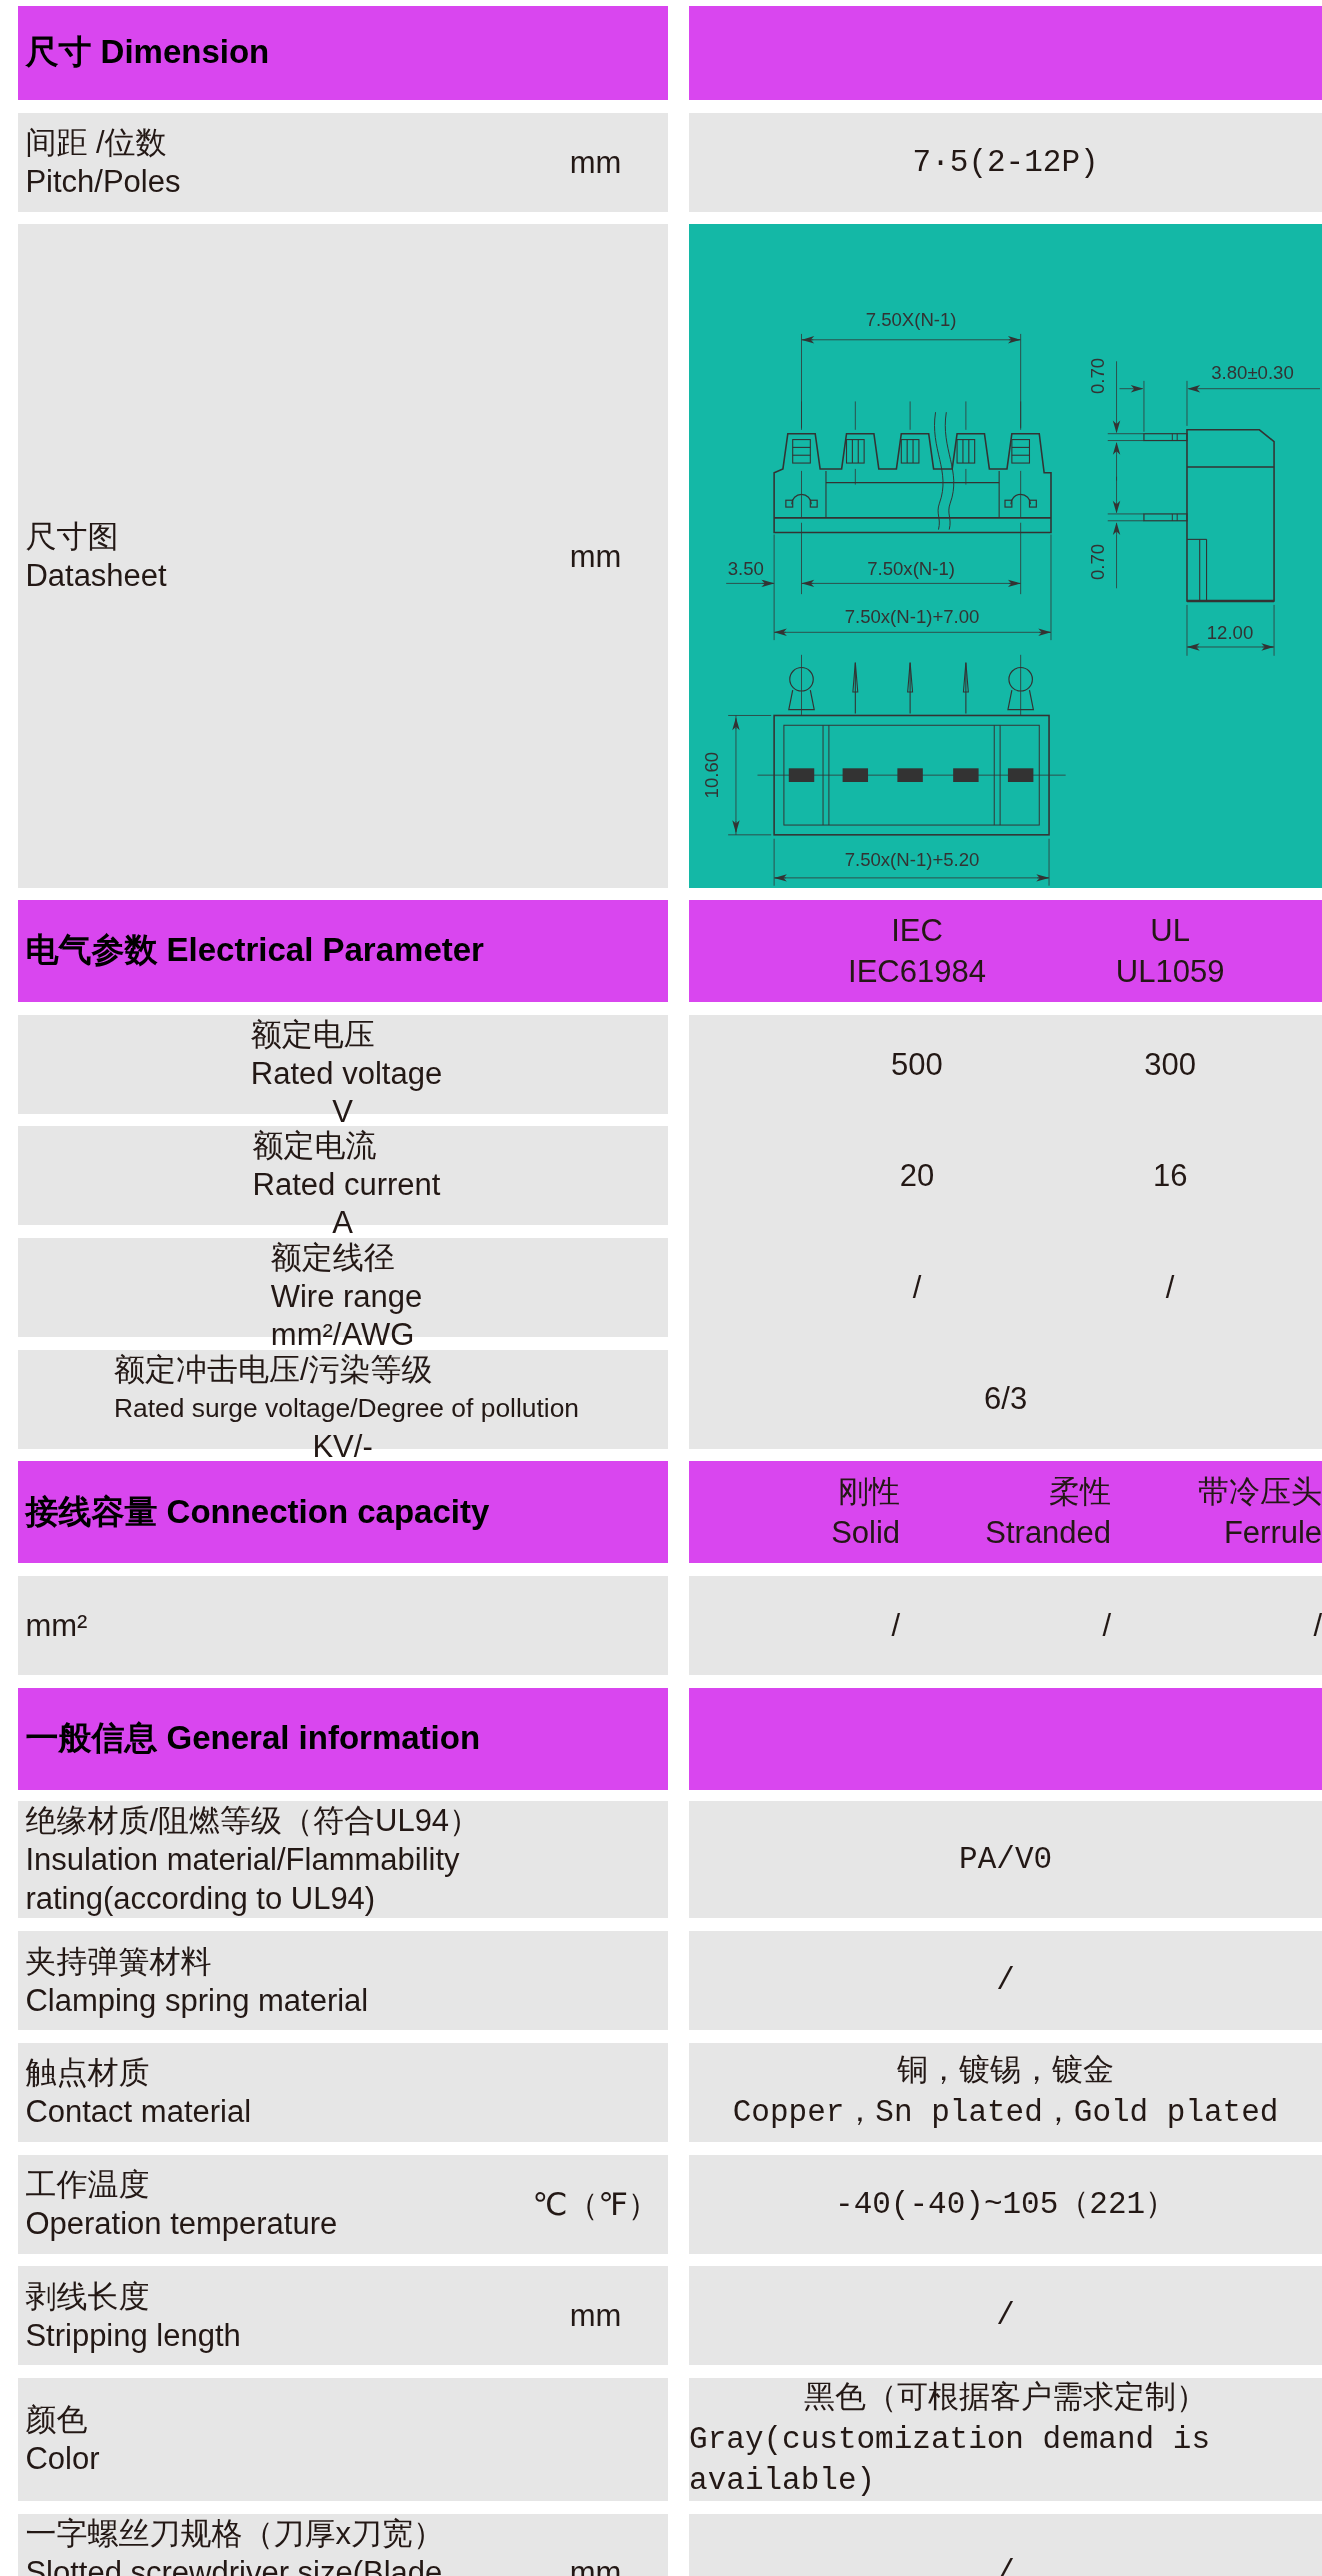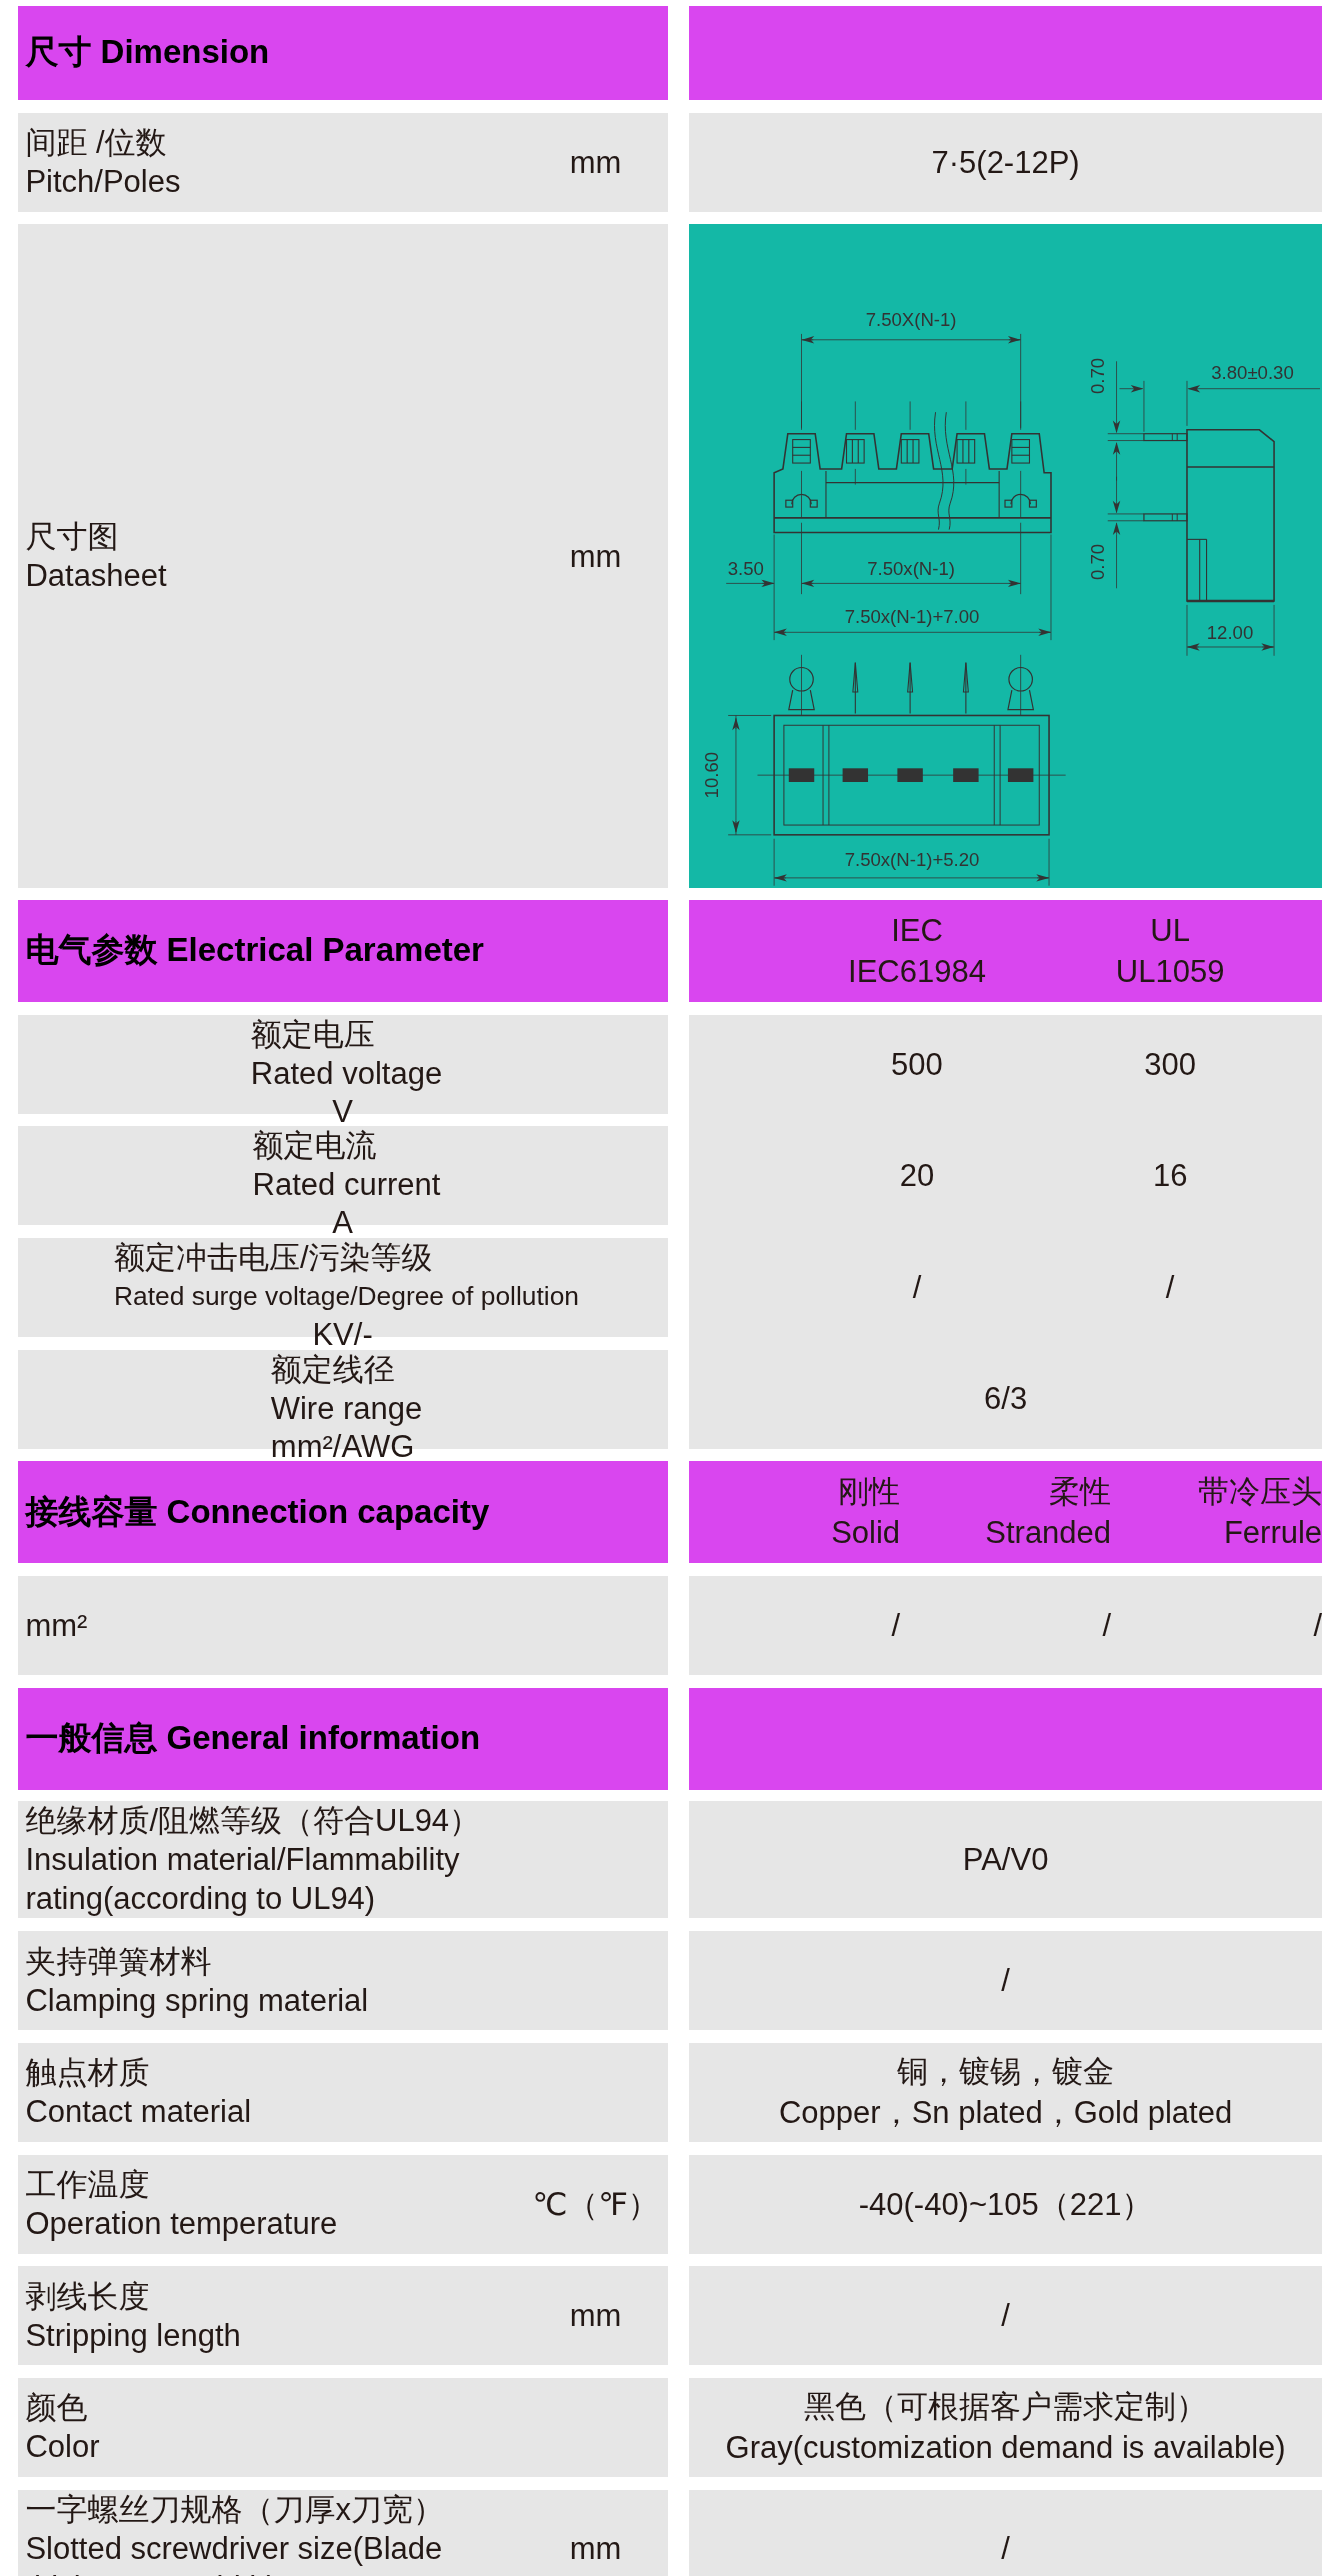--- a/index.html
+++ b/index.html
@@ -23,21 +23,21 @@
 
   .hdr-text { font-size:33px; font-weight:bold; color:#000; padding-left:7.8px; }
   .left.header { align-items:center; }
 
   .label { flex:1; padding-left:7.8px; font-size:31px; line-height:39px; }
   .unit  { width:144px; text-align:center; font-size:31px; line-height:37px;
            display:flex; align-items:center; justify-content:center; flex-direction:column; }
   .tight .label .en { font-size:26.4px; }
 
   .val { display:flex; flex-direction:column; align-items:center; justify-content:center;
-         font-size:31px; line-height:41px; text-align:center; height:100%; }
+         font-size:31px; line-height:41px; height:100%;font-family:Liberation Mono, monospace; }
 
   
   .duo { display:grid; grid-template-columns:52% 20% 28%; align-items:center; height:99px; }
   .duo .c1 { grid-row:1; grid-column:1/3; text-align:center; font-size:31px; line-height:41px; }
   .duo .c2 { grid-row:1; grid-column:2/4; text-align:center; font-size:31px; line-height:41px; }
 
   .trio { display:grid; grid-template-columns:1fr 1fr 1fr; align-items:center; height:100%; }
   .trio > div { text-align:right; font-size:31px; line-height:41px; }
 
   
@@ -321,33 +321,33 @@
         </div>
         <div class="unit">V</div>
       </div>
       <div class="lrow gray">
         <div class="label">
           <div>额定电流</div>
           <div class="en">Rated current</div>
         </div>
         <div class="unit">A</div>
       </div>
+      <div class="lrow gray">
+        <div class="label">
+          <div>额定线径</div>
+          <div class="en">Wire range</div>
+        </div>
+        <div class="unit">mm²/AWG</div>
+      </div>
       <div class="lrow gray tight">
         <div class="label">
           <div>额定冲击电压/污染等级</div>
           <div class="en">Rated surge voltage/Degree of pollution</div>
         </div>
         <div class="unit">KV/-</div>
-      </div>
-      <div class="lrow gray">
-        <div class="label">
-          <div>额定线径</div>
-          <div class="en">Wire range</div>
-        </div>
-        <div class="unit">mm²/AWG</div>
       </div>
     </div>
     <div class="right gray elecblock">
       <div class="duo">
         <div class="c1">500</div>
         <div class="c2">300</div>
       </div>
       <div class="duo">
         <div class="c1">20</div>
         <div class="c2">16</div>

